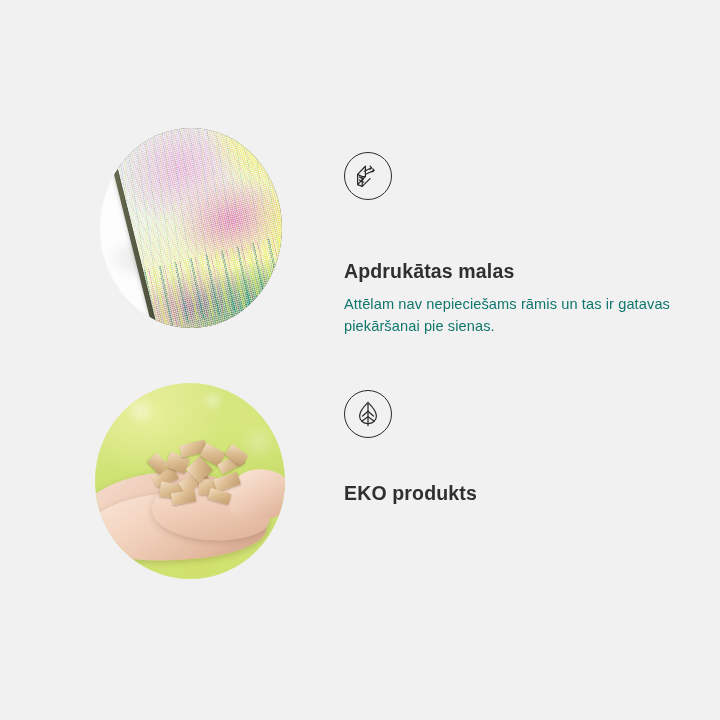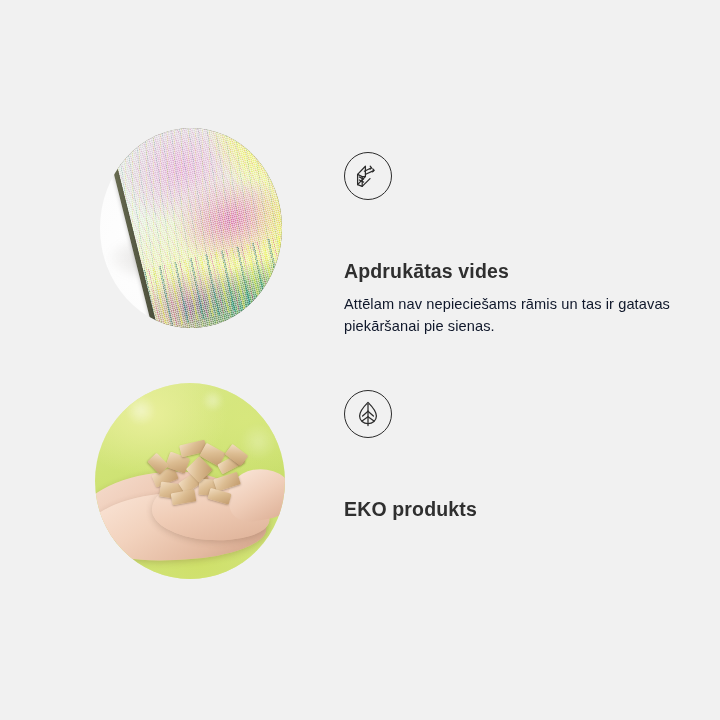--- a/index.html
+++ b/index.html
@@ -54,21 +54,21 @@
     font-weight: 600;
     color: #2f2f2f;
     letter-spacing: 0.15px;
     line-height: 1.2;
   }
 
   .feature-desc {
     margin: 0;
     font-size: 14.6px;
     font-weight: 400;
-    color: #0f172a;
+    color: #0f766e;
     line-height: 1.5;
     letter-spacing: 0.1px;
   }
 
   
   #block-edges .feature-media {
     left: 100px;
     top: 128px;
     width: 182px;
     height: 200px;
@@ -86,21 +86,21 @@
     left: 95px;
     top: 383px;
     width: 190px;
     height: 196px;
   }
   #block-eco .feature-text {
     left: 344px;
     top: 390px;
     width: 350px;
   }
-  #block-eco .feature-title { margin-top: 60px; }
+  #block-eco .feature-title { margin-top: 44px; }
   #block-eco .feature-desc  { margin-top: 9px; }
 
   
   .canvas-scene {
     position: absolute;
     inset: 0;
     background:
       radial-gradient(ellipse 130% 110% at 38% 58%, #ffffff 0%, #fbfbfb 48%, #f0eeec 78%, #e7e5e3 100%);
   }
   .canvas-shadow {
@@ -292,21 +292,21 @@
           <path d="M12.4 15.5 L9.2 15.6"></path>
           <path d="M9.2 25.4 L17.0 17.6"></path>
           <path d="M6.3 16.0 L10.6 18.1"></path>
           <path d="M6.3 19.0 L10.6 21.1"></path>
           <path d="M11.4 10.2 L18.0 7.0"></path>
           <path d="M13.2 13.0 L20.6 9.6"></path>
           <path d="M17.2 5.2 L18.6 6.8 L17.0 8.2"></path>
           <path d="M19.8 7.8 L21.2 9.4 L19.6 10.8"></path>
         </svg>
       </div>
-      <h2 class="feature-title">Apdrukātas vides</h2>
+      <h2 class="feature-title">Apdrukātas malas</h2>
       <p class="feature-desc">Attēlam nav nepieciešams rāmis un tas ir gatavas piekāršanai pie sienas.</p>
     </div>
 
   </section>
 
   <section class="feature" id="block-eco">
 
     <div class="feature-media">
       <div class="eco-scene">
         <div class="eco-bokeh"></div>

